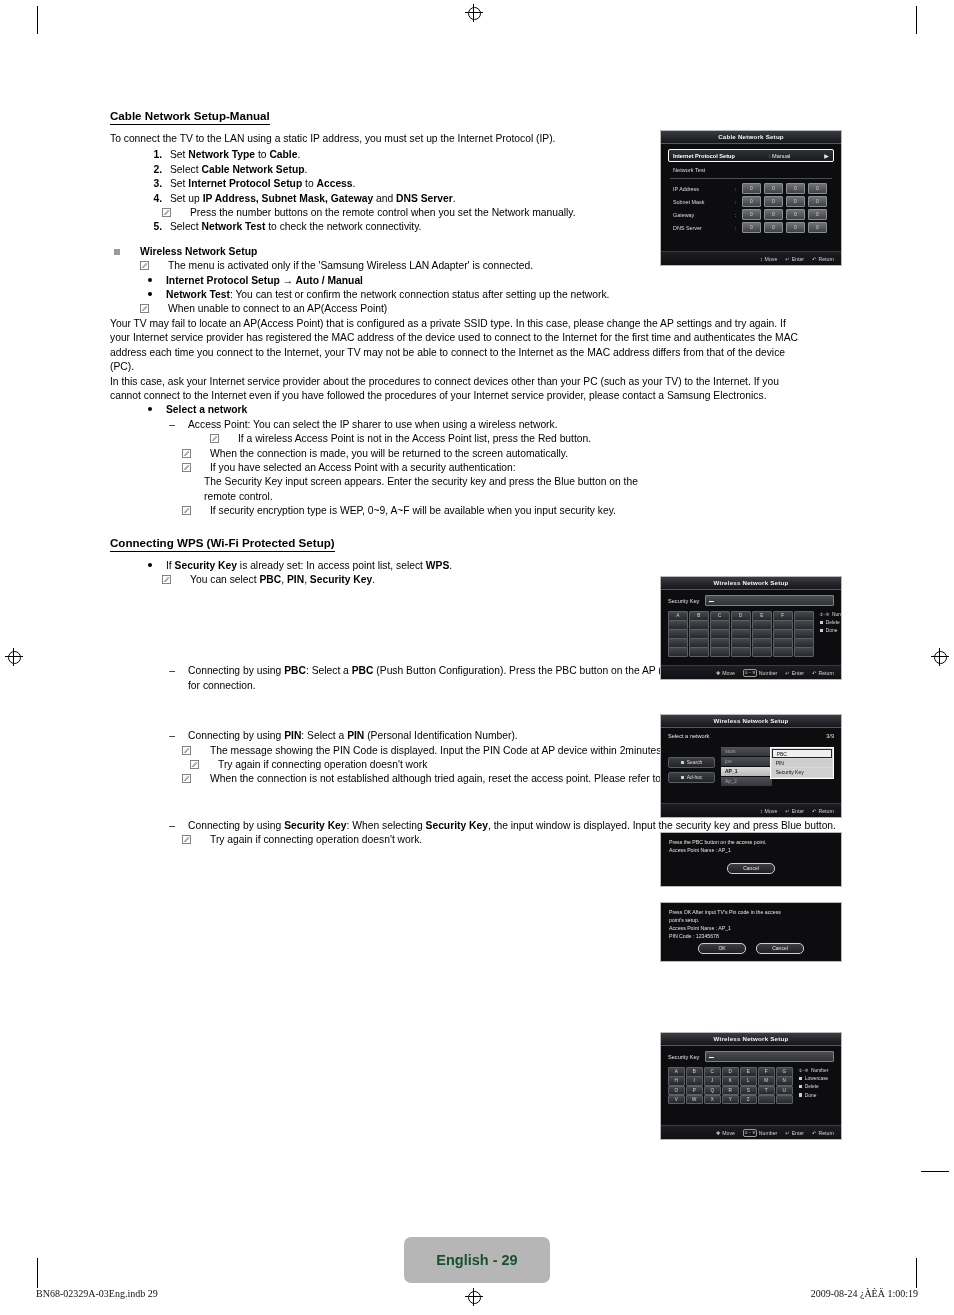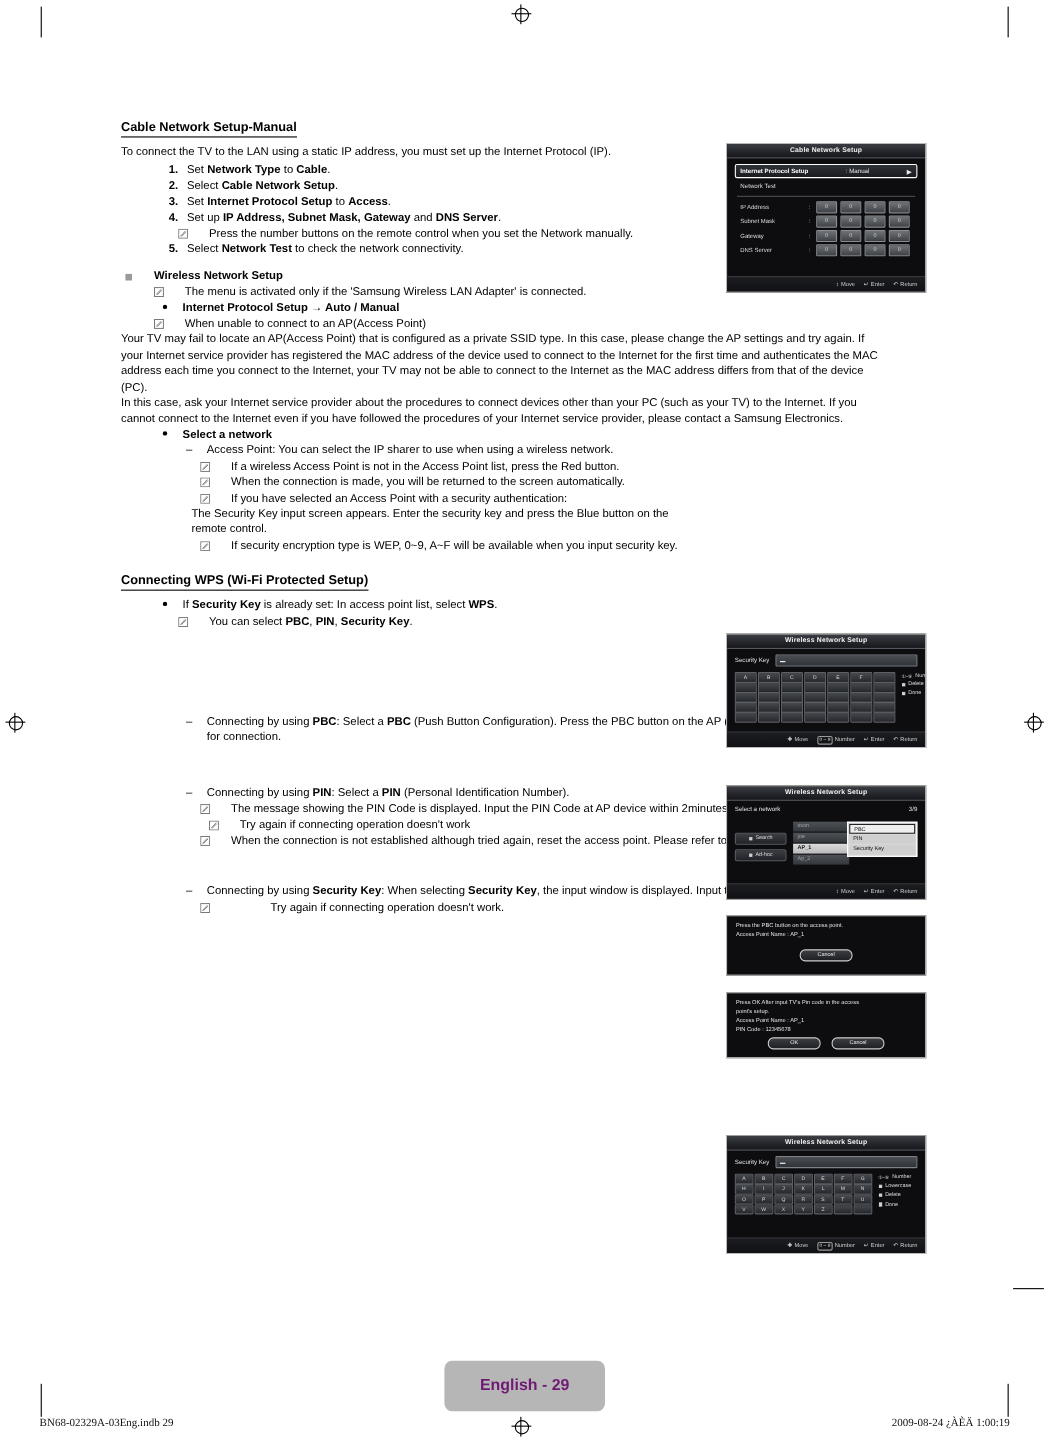--- a/index.html
+++ b/index.html
@@ -148,21 +148,21 @@
     min-width:34px;height:9px;line-height:9px;font-size:5px;text-align:center;color:#e6e6e6;
     background:linear-gradient(180deg,#3b3e43,#1e2024);
     border:.9px solid #cfcfcf;border-radius:5px;padding:0 6px;
   }
 
   
   .pagepill{
     position:absolute;left:404px;top:1237px;width:146px;height:46px;
     background:#b6b6b6;border-radius:7px;
     display:flex;align-items:center;justify-content:center;
-    font-size:14.5px;font-weight:bold;color:#701a75;
+    font-size:14.5px;font-weight:bold;color:#14532d;
   }
   .foot{position:absolute;font-size:10px;color:#111;font-family:"Liberation Serif", serif;}
   .footL{left:36px;top:1288px;}
   .footR{right:36px;top:1288px;text-align:right;}
 </style>
 </head>
 <body>
 
 <div class="cmark" style="left:37px;top:6px;width:1px;height:28px;"></div>
 <div class="cmark" style="left:916px;top:6px;width:1px;height:28px;"></div>
@@ -238,20 +238,24 @@
           </svg>
       </span>
       <span class="tx">The menu is activated only if the 'Samsung Wireless LAN Adapter' is connected.</span>
     </div>
 
     <div class="row ind-30">
       <span class="mk dot"><i></i></span>
       <span class="tx"><b>Internet Protocol Setup → Auto / Manual</b></span>
     </div>
 
+    <div class="row ind-30">
+      <span class="mk dot"><i></i></span>
+      <span class="tx"><b>Network Test</b>: You can test or confirm the network connection status after setting up the network.</span>
+    </div>
 
     <div class="row ind-30">
       <span class="mk noteico">
         <svg width="9" height="9" viewBox="0 0 10 10">
             <rect x="0.5" y="0.5" width="9" height="9" fill="none" stroke="#777" stroke-width="1"></rect>
             <path d="M2.2 7.6 L7.2 2.2 M3.2 7.8 L7.9 3.0" stroke="#777" stroke-width=".9" fill="none"></path>
           </svg>
       </span>
       <span class="tx">When unable to connect to an AP(Access Point)</span>
     </div>
@@ -262,21 +266,21 @@
     <div class="row ind-30">
       <span class="mk dot"><i></i></span>
       <span class="tx"><b>Select a network</b></span>
     </div>
 
     <div class="row ind-52">
       <span class="mk dash">–</span>
       <span class="tx">Access Point: You can select the IP sharer to use when using a wireless network.</span>
     </div>
 
-    <div class="row ind-72" style="margin-left:72px;">
+    <div class="row ind-72" style="margin-left:100px;">
       <span class="mk noteico">
         <svg width="9" height="9" viewBox="0 0 10 10">
             <rect x="0.5" y="0.5" width="9" height="9" fill="none" stroke="#777" stroke-width="1"></rect>
             <path d="M2.2 7.6 L7.2 2.2 M3.2 7.8 L7.9 3.0" stroke="#777" stroke-width=".9" fill="none"></path>
           </svg>
       </span>
       <span class="tx">If a wireless Access Point is not in the Access Point list, press the Red button.</span>
     </div>
     <div class="row" style="margin-left:72px;">
       <span class="mk noteico">
@@ -289,21 +293,21 @@
     </div>
     <div class="row" style="margin-left:72px;">
       <span class="mk noteico">
         <svg width="9" height="9" viewBox="0 0 10 10">
             <rect x="0.5" y="0.5" width="9" height="9" fill="none" stroke="#777" stroke-width="1"></rect>
             <path d="M2.2 7.6 L7.2 2.2 M3.2 7.8 L7.9 3.0" stroke="#777" stroke-width=".9" fill="none"></path>
           </svg>
       </span>
       <span class="tx">If you have selected an Access Point with a security authentication:</span>
     </div>
-    <p class="body" style="margin-left:64px;width:440px;">The Security Key input screen appears. Enter the security key and press the Blue button on the remote control.</p>
+    <p class="body" style="margin-left:94px;width:440px;">The Security Key input screen appears. Enter the security key and press the Blue button on the remote control.</p>
 
     <div class="row" style="margin-left:72px;">
       <span class="mk noteico">
         <svg width="9" height="9" viewBox="0 0 10 10">
             <rect x="0.5" y="0.5" width="9" height="9" fill="none" stroke="#777" stroke-width="1"></rect>
             <path d="M2.2 7.6 L7.2 2.2 M3.2 7.8 L7.9 3.0" stroke="#777" stroke-width=".9" fill="none"></path>
           </svg>
       </span>
       <span class="tx" style="width:440px;">If security encryption type is WEP, 0~9, A~F will be available when you input security key.</span>
     </div>
@@ -360,21 +364,21 @@
             <path d="M2.2 7.6 L7.2 2.2 M3.2 7.8 L7.9 3.0" stroke="#777" stroke-width=".9" fill="none"></path>
           </svg>
       </span>
       <span class="tx" style="width:452px;">When the connection is not established although tried again, reset the access point. Please refer to a manual of each access point.</span>
     </div>
 
     <div class="row ind-52" style="margin-top:32px;">
       <span class="mk dash">–</span>
       <span class="tx" style="width:472px;">Connecting by using <b>Security Key</b>: When selecting <b>Security Key</b>, the input window is displayed. Input the security key and press Blue button.</span>
     </div>
-    <div class="row" style="margin-left:72px;gap:36px;">
+    <div class="row" style="margin-left:72px;">
       <span class="mk noteico">
         <svg width="9" height="9" viewBox="0 0 10 10">
             <rect x="0.5" y="0.5" width="9" height="9" fill="none" stroke="#777" stroke-width="1"></rect>
             <path d="M2.2 7.6 L7.2 2.2 M3.2 7.8 L7.9 3.0" stroke="#777" stroke-width=".9" fill="none"></path>
           </svg>
       </span>
       <span class="tx">Try again if connecting operation doesn't work.</span>
     </div>
 
   </div>

